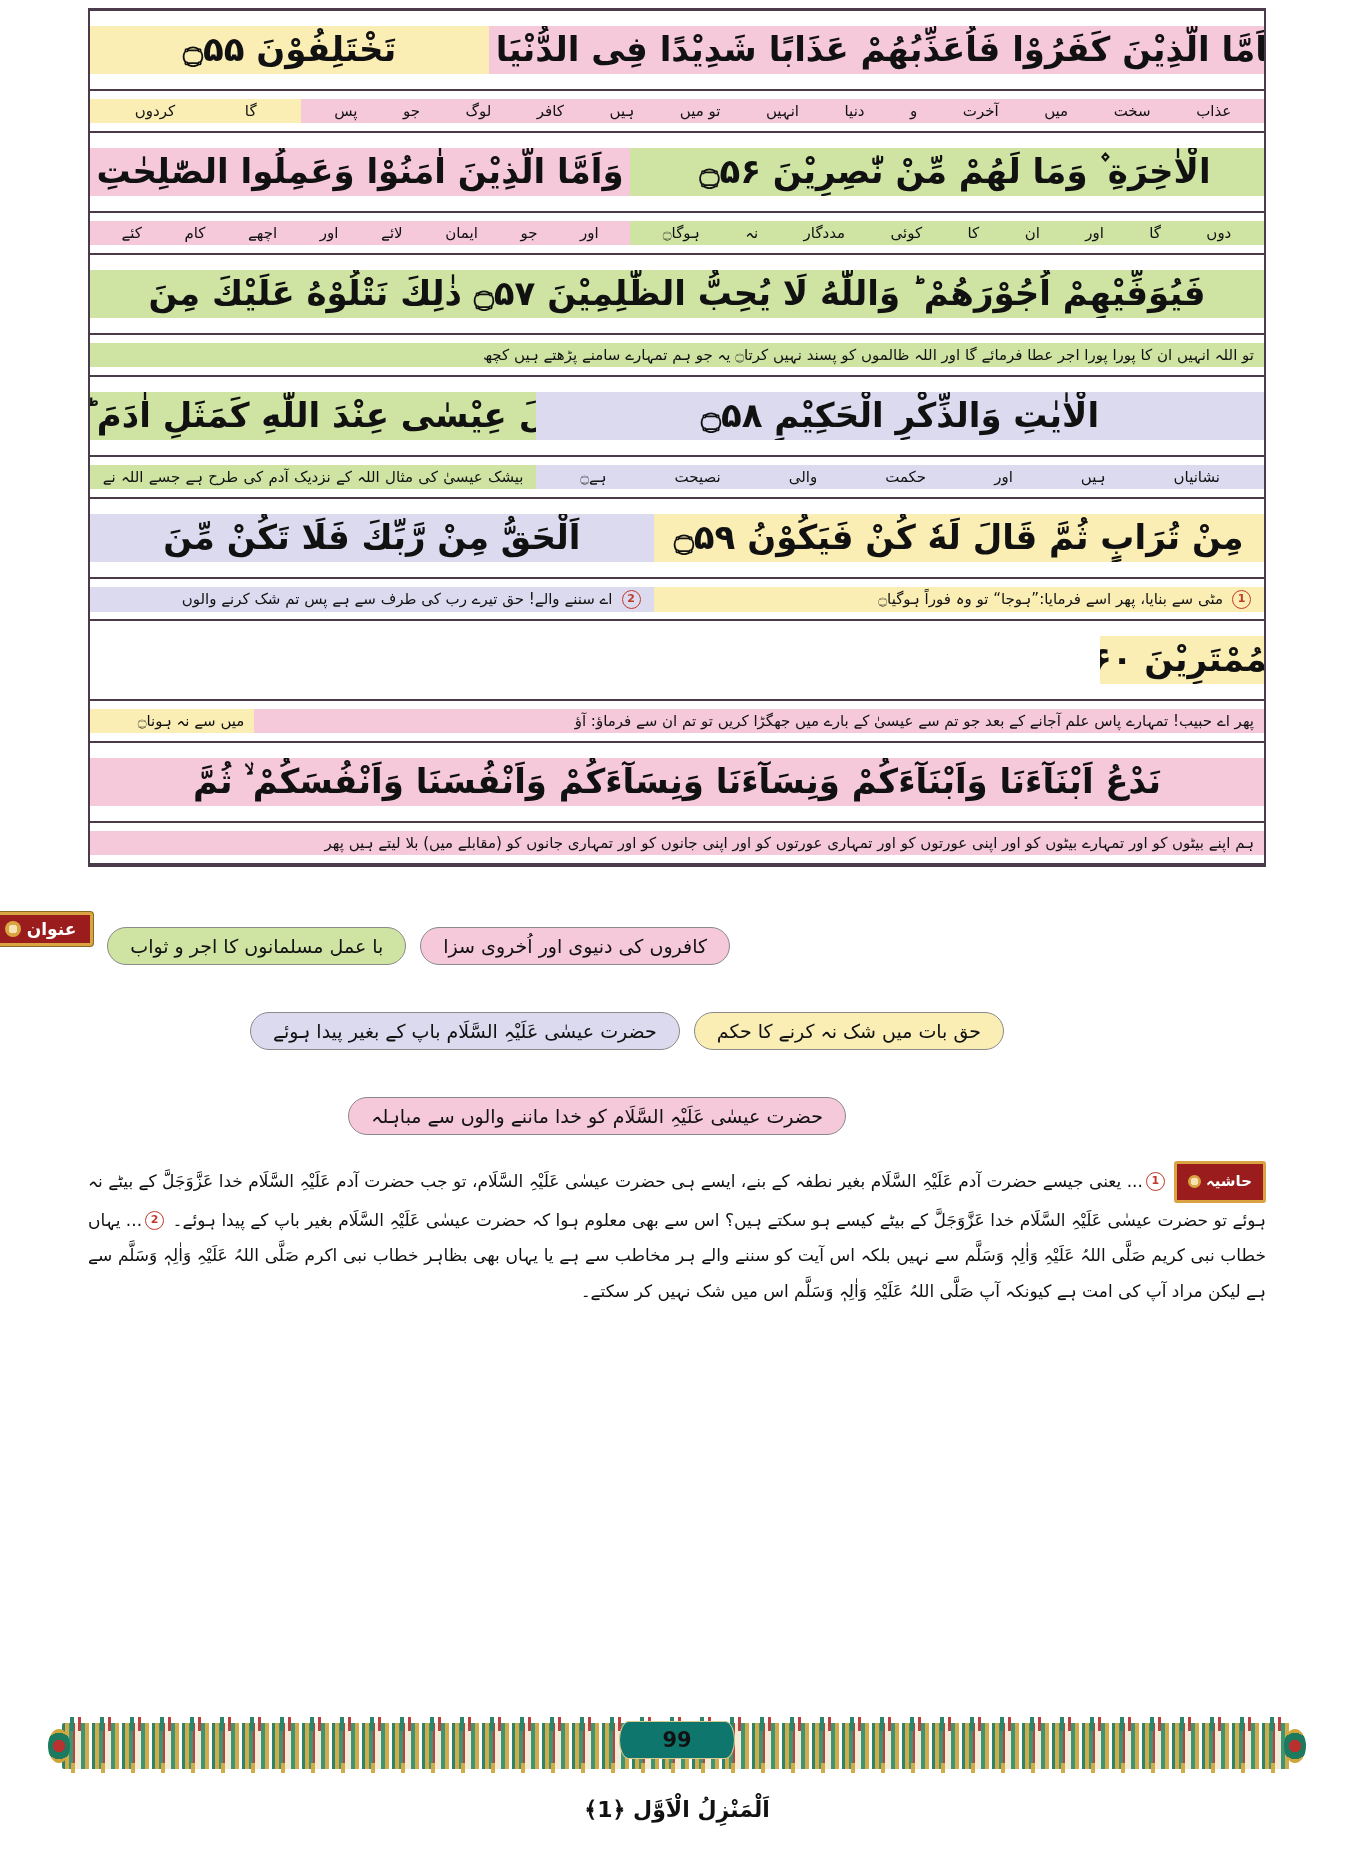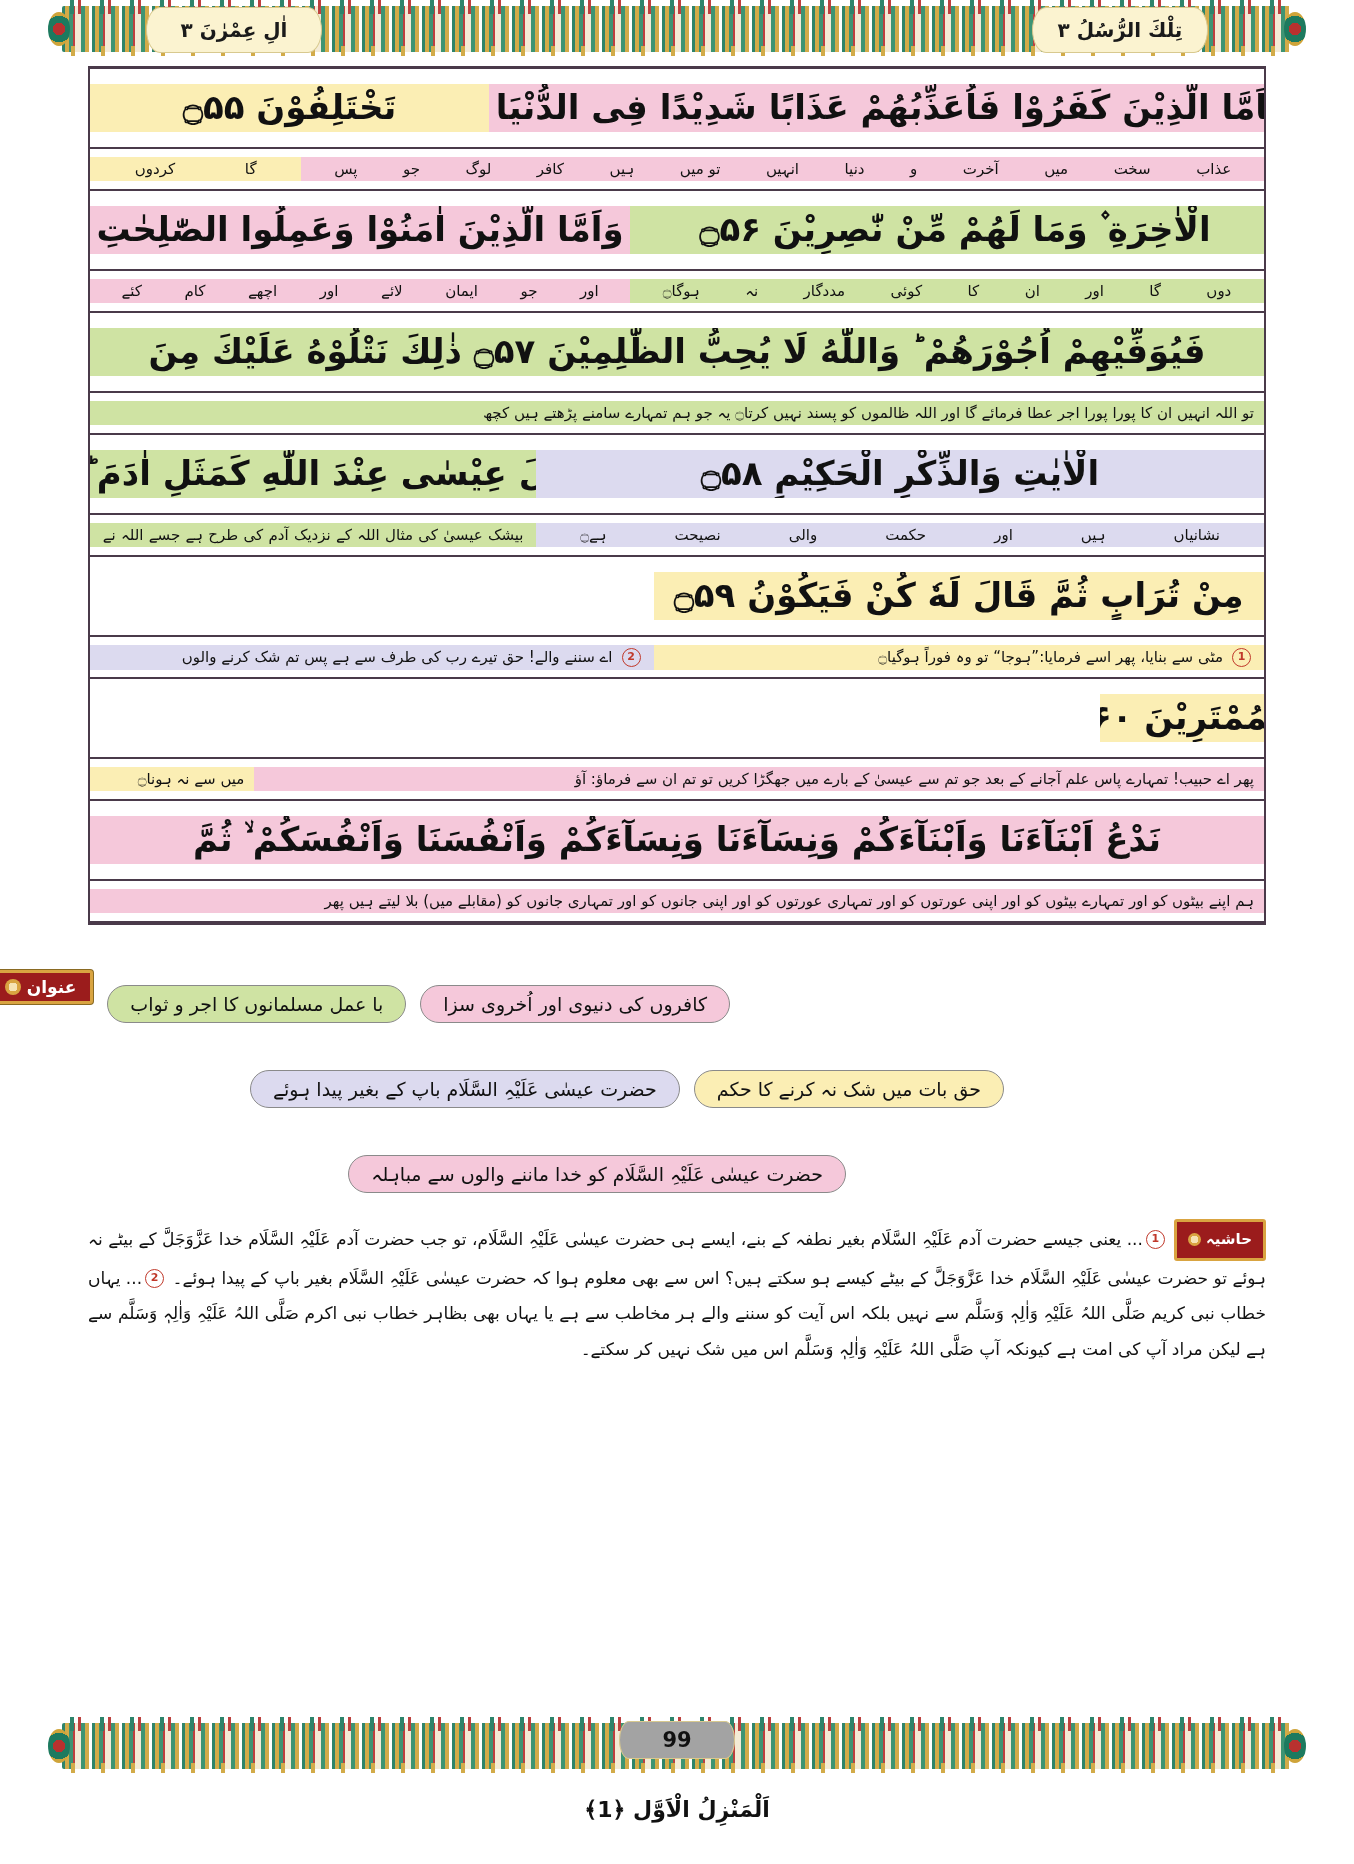--- a/index.html
+++ b/index.html
@@ -169,43 +169,36 @@
   .badge-hashiya .rosette{
     width:13px;height:13px;border-radius:50%;
     background:radial-gradient(circle,#f6e3b4 0 40%,#d9a441 40% 100%);
   }
 
   
   .footer-wrap{position:absolute;left:0;right:0;bottom:42px;}
   .page-num{
     position:absolute;left:50%;transform:translateX(-50%);
     top:4px;
-    background:#a3a3a3;border:1px solid #d8c98f;
+    background:#0f766e;border:1px solid #d8c98f;
     border-radius:10px/50%;
     min-width:86px;text-align:center;
     font-size:21px;font-weight:bold;color:#111;
     padding:6px 14px;z-index:3;
   }
   .manzil{
     text-align:center;margin-top:22px;
     direction:rtl;font-size:22px;font-weight:bold;color:#111;
   }
 </style>
 </head>
 <body>
 
 <div class="page">
 
-  <div class="ornament-bar">
-    <div class="orn-strip"></div>
-    <div class="orn-cap left"></div>
-    <div class="orn-cap right"></div>
-    <div class="cartouche left">اٰلِ عِمْرٰنَ ۳</div>
-    <div class="cartouche right">تِلْكَ الرُّسُلُ ۳</div>
-  </div>
 
   <div class="quran-block" id="quran-block">
       <div class="ayah-row">
         <div class="seg arabic" style="background: rgb(245, 200, 218); width: 66%;">
           <span>فَاَمَّا الَّذِيْنَ كَفَرُوْا فَاُعَذِّبُهُمْ عَذَابًا شَدِيْدًا فِى الدُّنْيَا وَ</span>
         </div>
         <div class="seg arabic" style="background: rgb(251, 238, 180); width: 34%;">
           <span>تَخْتَلِفُوْنَ ۝۵۵</span>
         </div>
       </div>
@@ -303,20 +296,23 @@
           <span>ہے</span>
           <span>جسے</span>
           <span>اللہ</span>
           <span>نے</span>
         </div>
       </div>
       <div class="ayah-row">
         <div class="seg arabic" style="background: rgb(251, 238, 180); width: 52%;">
           <span>مِنْ تُرَابٍ ثُمَّ قَالَ لَهٗ كُنْ فَيَكُوْنُ ۝۵۹</span>
         </div>
+        <div class="seg arabic" style="background: rgb(220, 218, 239); width: 48%;">
+          <span>اَلْحَقُّ مِنْ رَّبِّكَ فَلَا تَكُنْ مِّنَ</span>
+        </div>
       </div>
       <div class="trans-row">
         <div class="seg urdu tight" style="background: rgb(251, 238, 180); width: 52%;">
           <span class="fn-mark">1</span>
           <span>مٹی سے بنایا، پھر اسے فرمایا:”ہوجا“ تو وہ فوراً ہوگیا۝</span>
         </div>
         <div class="seg urdu tight" style="background: rgb(220, 218, 239); width: 48%;">
           <span class="fn-mark">2</span>
           <span>اے سننے والے! حق تیرے رب کی طرف سے ہے پس تم شک کرنے والوں</span>
         </div>

